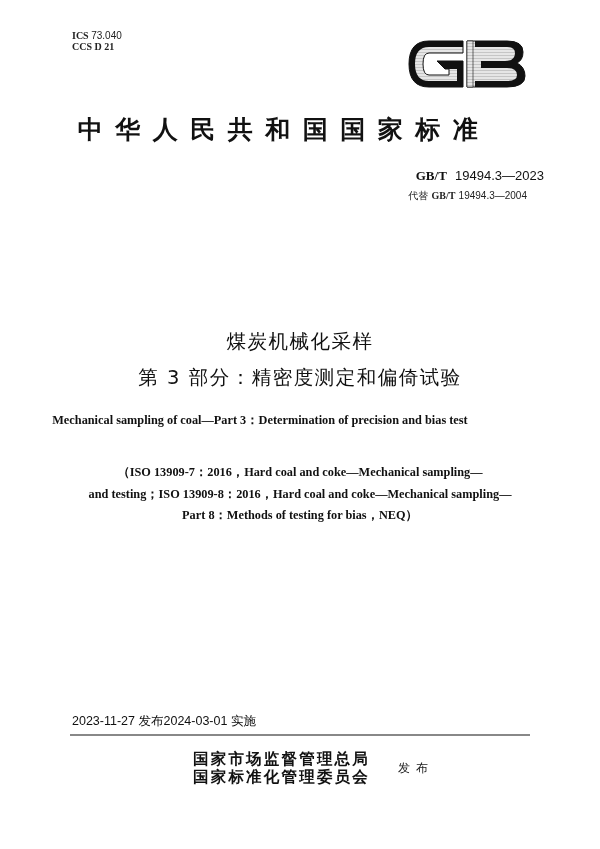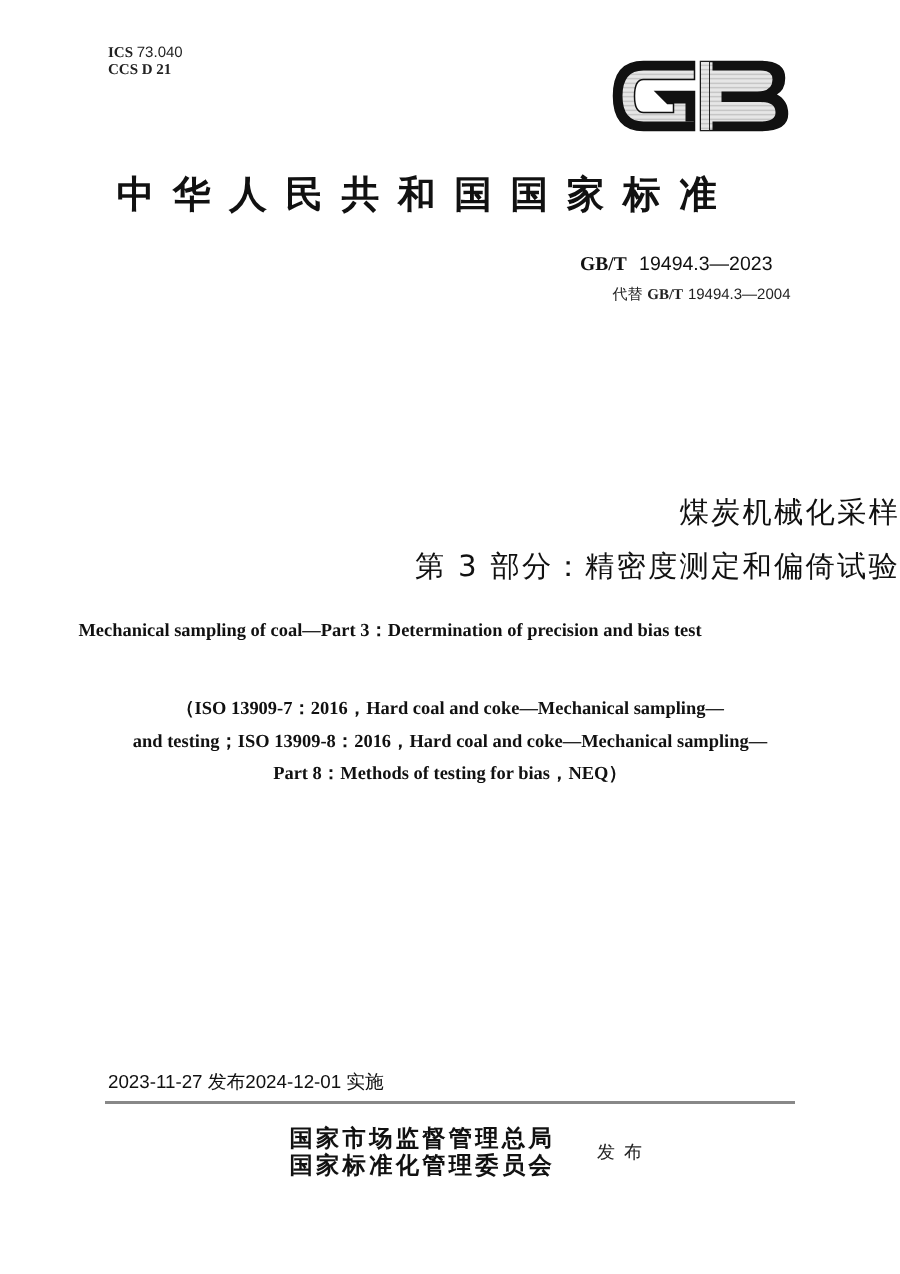--- a/index.html
+++ b/index.html
@@ -2,27 +2,27 @@
 <html><head>
 <meta charset="utf-8">
 <style>
   html, body { margin: 0; padding: 0; background: #ffffff; }
   body { width: 600px; height: 849px; position: relative; overflow: hidden; color: #111; font-family: "DejaVu Serif", serif; }
   .abs { position: absolute; }
   .classif { left: 72px; top: 30px; font-family: "Liberation Serif", serif; font-size: 10px; line-height: 11px; font-weight: bold; color: #222; }
   .classif .num { font-family: "Liberation Sans", sans-serif; font-weight: normal; }
   .gb-logo { left: 407px; top: 39px; width: 120px; height: 50px; }
   .national-title { left: 0; width: 556px; top: 113px; text-align: center; font-family: "DejaVu Serif", serif; font-weight: bold; font-size: 25px; letter-spacing: 12.5px; padding-left: 12px; box-sizing: border-box; color: #111; }
-  .std-number { right: 85px; top: 168px; font-size: 13px; text-align: right; }
+  .std-number { right: 56px; top: 168px; font-size: 13px; text-align: right; }
   .std-number .gbt { font-family: "Liberation Serif", serif; font-weight: bold; }
   .std-number .num { font-family: "Liberation Sans", sans-serif; }
   .replaces { right: 73px; top: 189px; font-size: 10px; text-align: right; color: #222; }
   .replaces .gbt { font-family: "Liberation Serif", serif; font-weight: bold; }
   .replaces .num, .replaces .cn { font-family: "Liberation Sans", sans-serif; }
-  .cn-title { left: 0; width: 600px; text-align: right; font-family: "DejaVu Sans", sans-serif; font-size: 19.5px; color: #111; letter-spacing: 1.5px; }
+  .cn-title { left: 0; width: 600px; text-align: center; font-family: "DejaVu Sans", sans-serif; font-size: 19.5px; color: #111; letter-spacing: 1.5px; }
   .cn-title1 { top: 328px; }
   .cn-title2 { top: 364px; }
   .en-title { left: 0; width: 520px; text-align: center; top: 412px; font-family: "Liberation Serif", serif; font-weight: bold; font-size: 12.3px; color: #111; }
   .adoption { left: 40px; width: 520px; top: 462px; text-align: center; font-family: "Liberation Serif", serif; font-weight: bold; font-size: 12.3px; line-height: 21.5px; color: #111; }
   .date-row { left: 72px; width: 458px; top: 713px; font-family: "Liberation Sans", sans-serif; font-size: 12.5px; color: #111; display: flex; justify-content: flex-start; }
   .rule { left: 70px; top: 734px; width: 460px; height: 2px; background: #888; }
   .publishers { left: 193px; top: 750px; font-family: "DejaVu Serif", serif; font-weight: bold; font-size: 15.5px; line-height: 18px; letter-spacing: 2.2px; color: #111; }
   .issue { left: 398px; top: 760px; font-family: "DejaVu Sans", sans-serif; font-size: 12px; letter-spacing: 6px; color: #222; }
 </style>
 </head>
@@ -71,21 +71,21 @@
 <div class="abs en-title">Mechanical sampling of coal—Part 3：Determination of precision and bias test</div>
 
 <div class="abs adoption">
   <div>（ISO 13909-7：2016，Hard coal and coke—Mechanical sampling—</div>
   <div>and testing；ISO 13909-8：2016，Hard coal and coke—Mechanical sampling—</div>
   <div>Part 8：Methods of testing for bias，NEQ）</div>
 </div>
 
 <div class="abs date-row">
   <span>2023-11-27 发布</span>
-  <span>2024-12-01 实施</span>
+  <span>2024-03-01 实施</span>
 </div>
 <div class="abs rule"></div>
 
 <div class="abs publishers">
   <div>国家市场监督管理总局</div>
   <div>国家标准化管理委员会</div>
 </div>
 <div class="abs issue">发布</div>
 
 </body></html>

